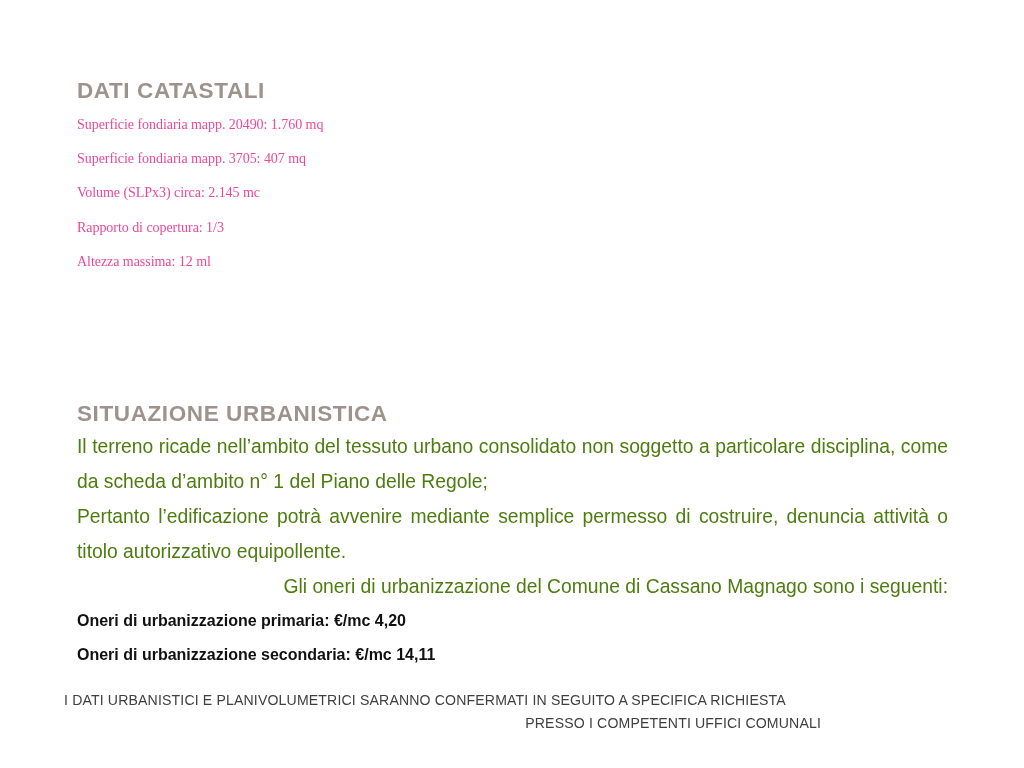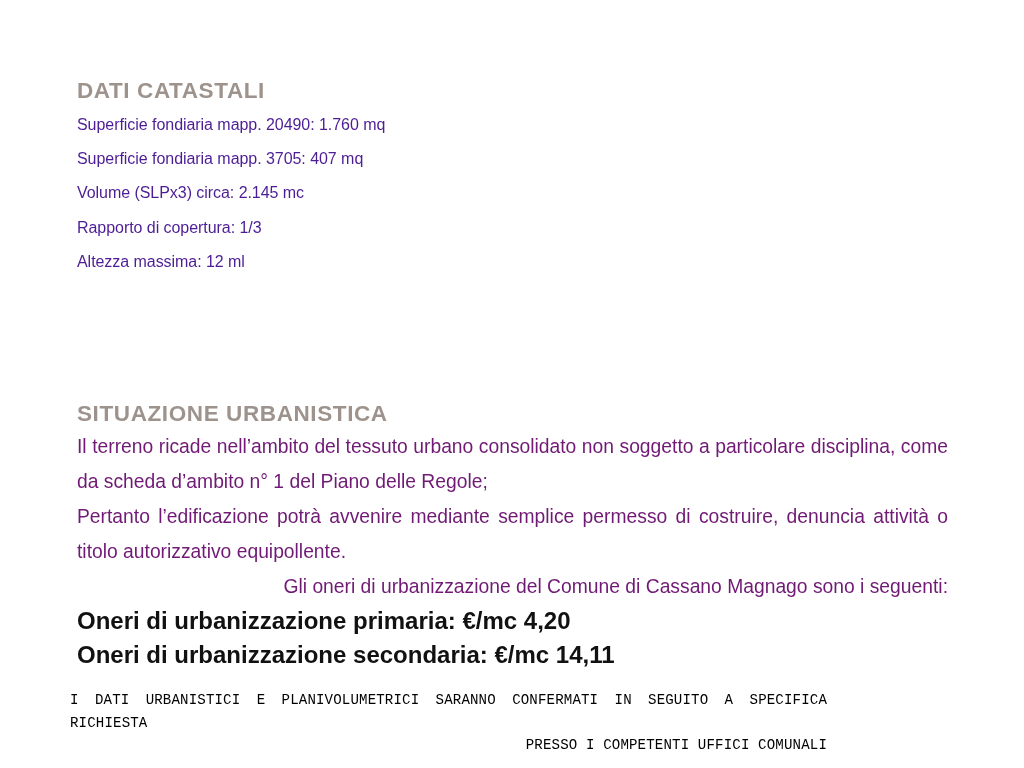--- a/index.html
+++ b/index.html
@@ -39,67 +39,67 @@
   #heading-urbanistica { top: 384px; }
 
   
   .data-list {
     position: absolute;
     left: 77px;
     top: 108px;
     width: 700px;
   }
   .data-line {
-    color: #4c1d95;
-    font-family: Liberation Sans, sans-serif;
-    font-size: 16px;
+    color: #ec4899;
+    font-family: Liberation Serif, serif;
+    font-size: 14px;
     line-height: 34.2px;
     white-space: nowrap;
     letter-spacing: -0.05px;
   }
 
   
   .urb-block {
     position: absolute;
     left: 77px;
     top: 429px;
     width: 871px;
   }
   .urb-para {
-    color: #701a75;
+    color: #4d7c0f;
     font-family: "Liberation Sans Narrow", "Liberation Sans", sans-serif;
     font-stretch: condensed;
     font-size: 19.3px;
     line-height: 35px;
     text-align: justify;
     text-justify: inter-word;
     margin: 0;
   }
   .urb-para.no-justify {
     text-align: right;
   }
   .urb-bold {
     color: #111111;
     font-family: "Liberation Sans Narrow", "Liberation Sans", sans-serif;
     font-stretch: condensed;
     font-weight: bold;
-    font-size: 24px;
+    font-size: 16px;
     line-height: 34px;
     margin: 0;
     white-space: nowrap;
   }
 
   
   .disclaimer {
     position: absolute;
-    left: 70px;
+    left: 64px;
     top: 689px;
     width: 757px;
-    color: #000000;
-    font-family: Liberation Mono, monospace;
+    color: #404040;
+    font-family: Liberation Sans, sans-serif;
     font-stretch: condensed;
     font-size: 14.1px;
     line-height: 22.5px;
     text-align: justify;
     text-justify: inter-word;
     text-transform: uppercase;
     letter-spacing: 0.15px;
   }
   .disclaimer .last-line {
     text-align: right;

